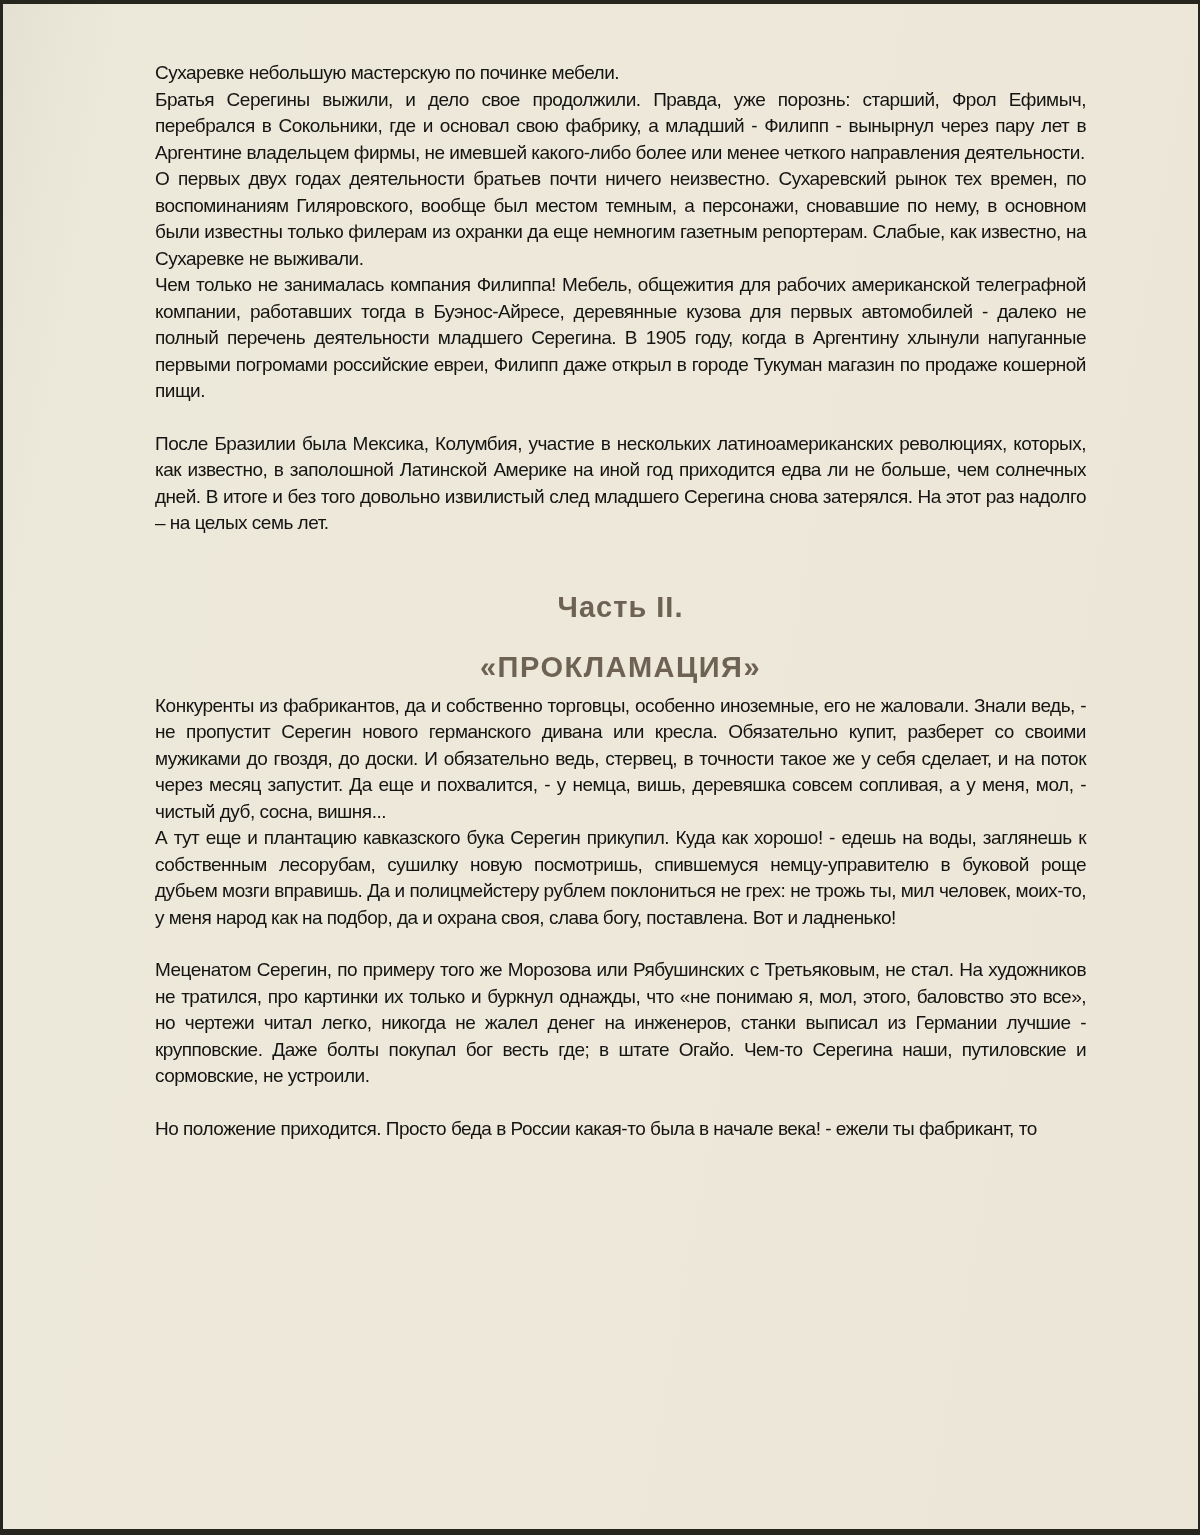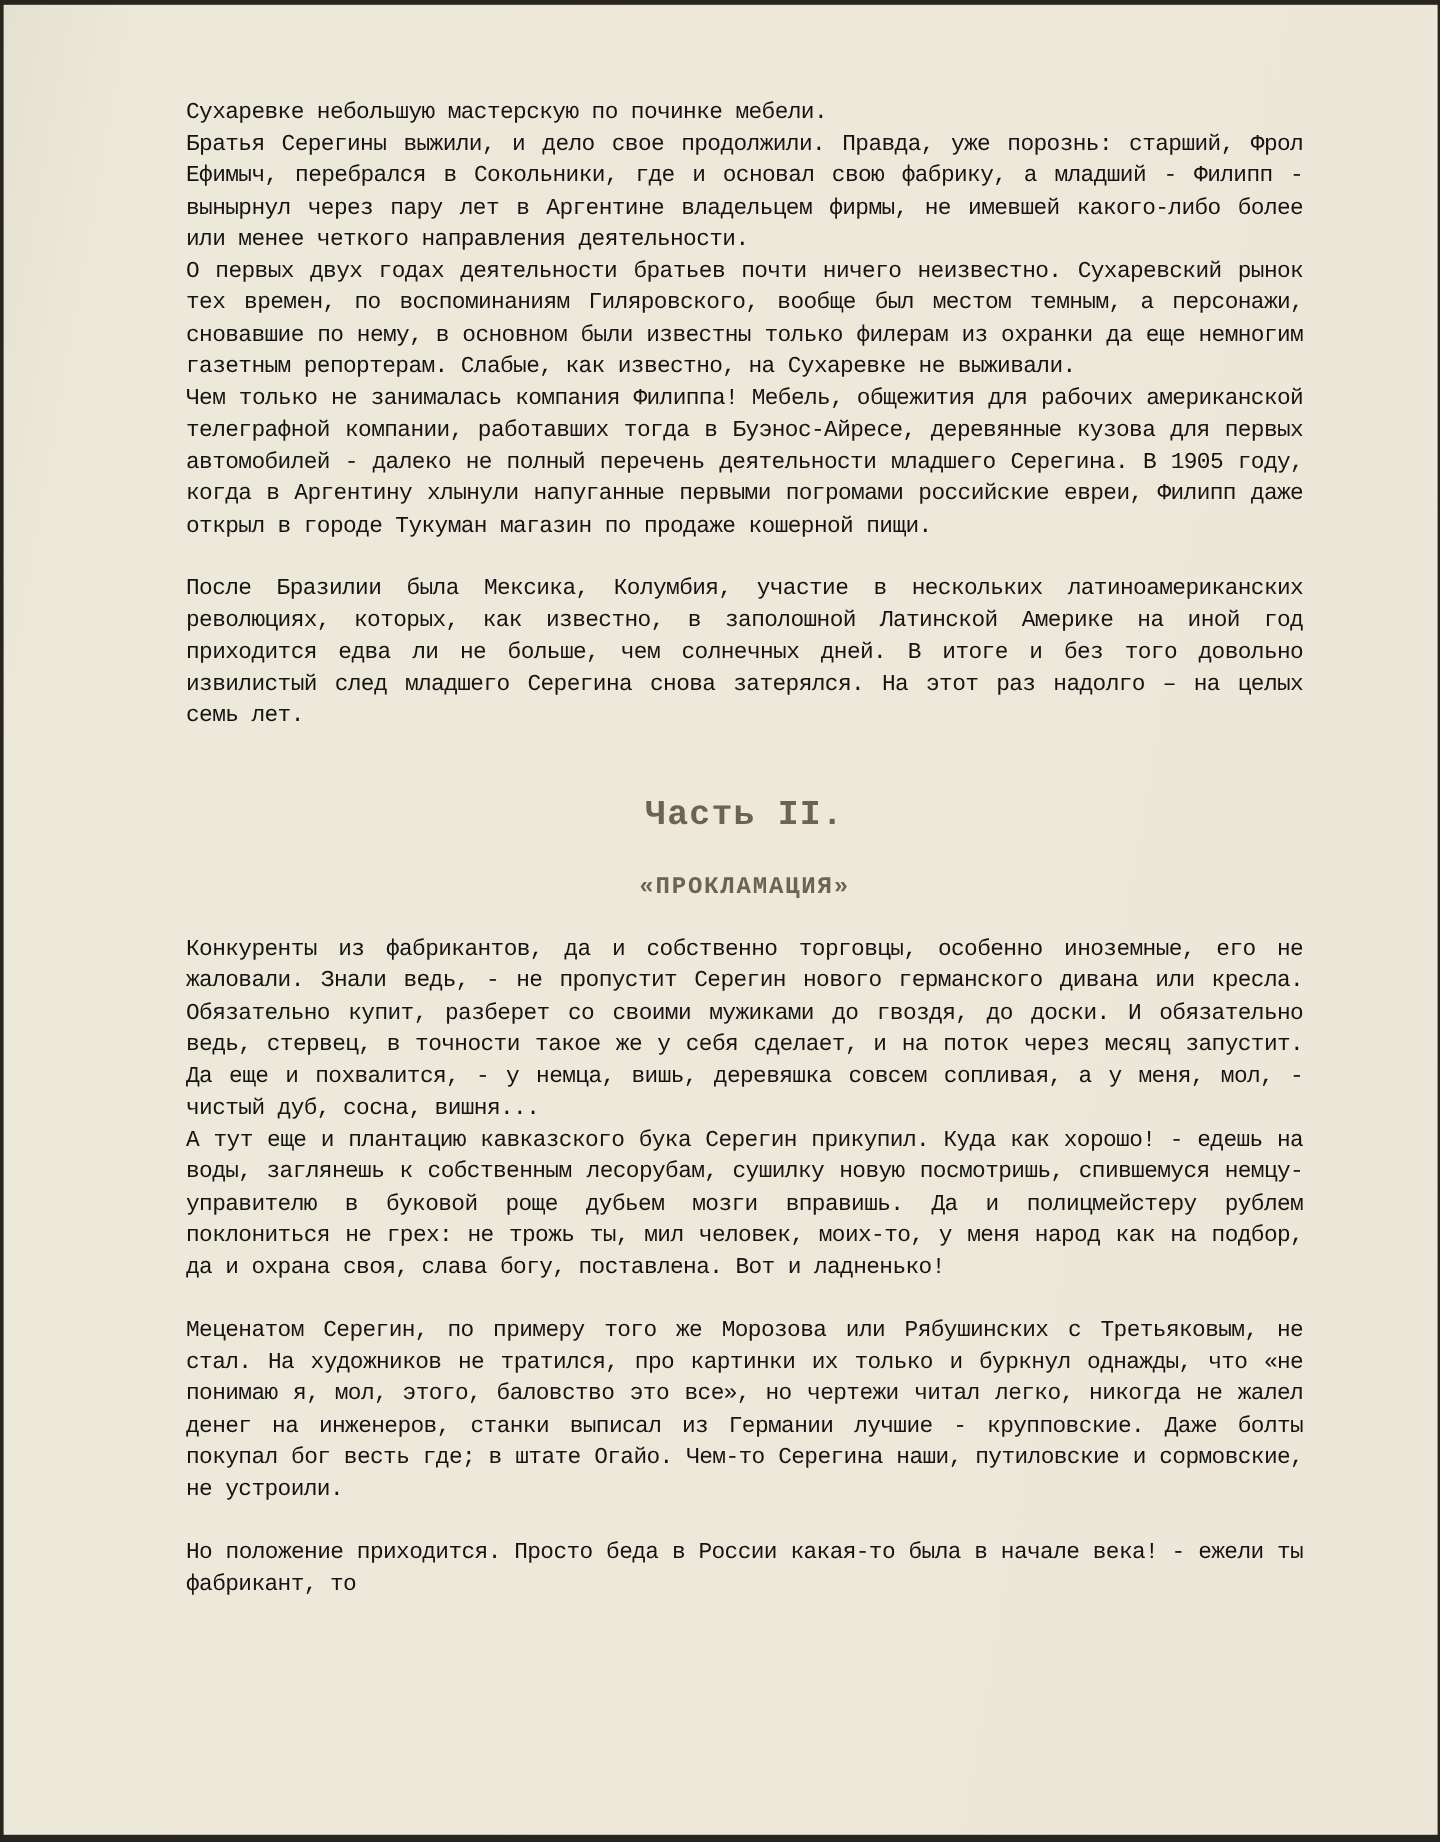--- a/index.html
+++ b/index.html
@@ -14,50 +14,50 @@
     overflow: hidden;
   }
   .page {
     position: absolute;
     top: 4px;
     left: 3px;
     right: 2px;
     bottom: 6px;
     box-sizing: border-box;
     background: linear-gradient(100deg, #e4e0d2 0%, #ece8da 8%, #ede8da 55%, #ebe6d8 100%);
-    padding: 76px 112px 0 152px;
+    padding: 56px 112px 0 152px;
     overflow: hidden;
-    font-family: Liberation Mono, monospace;
+    font-family: Liberation Sans, sans-serif;
     color: #141412;
   }
   p.body-par {
     margin: 0;
     font-size: 19px;
     line-height: 26.5px;
     letter-spacing: -0.5px;
     text-align: justify;
     color: #141412;
   }
   .gap-line { height: 26px; }
   .heading-block {
     margin-top: 52px;
-    margin-bottom: 20px;
+    margin-bottom: 8px;
     text-align: center;
   }
   .heading-part {
     margin: 0;
     font-size: 29px;
     line-height: 36px;
     font-weight: bold;
     color: #6e6255;
     letter-spacing: 1px;
   }
   .heading-title {
     margin: 24px 0 0 0;
-    font-size: 20px;
+    font-size: 29px;
     line-height: 36px;
     font-weight: bold;
     color: #6e6255;
     letter-spacing: 1.5px;
   }
 </style>
 </head>
 <body>
 
 <div class="page">

